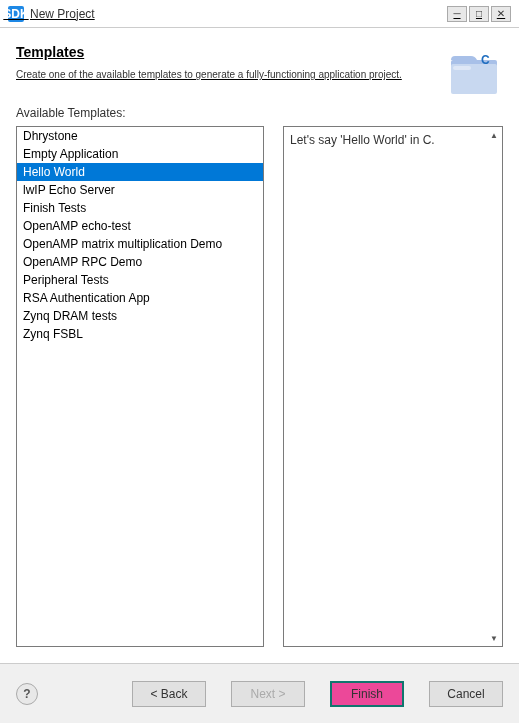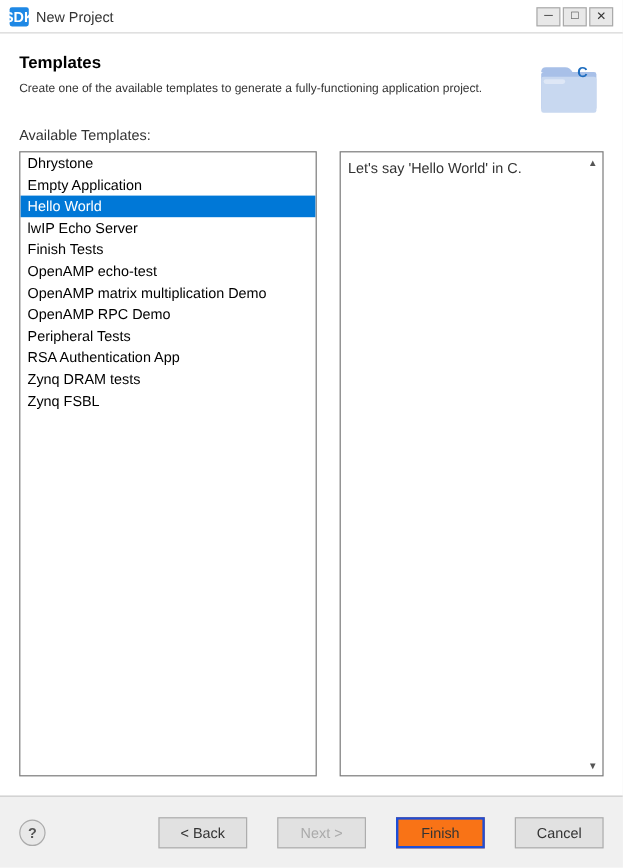--- a/index.html
+++ b/index.html
@@ -20,20 +20,21 @@
     }
 
     .title-bar {
       background: #fff;
       border-bottom: 1px solid #ccc;
       display: flex;
       align-items: center;
       height: 28px;
       padding: 0 8px;
       user-select: none;
+      text-decoration: underline;
     }
 
     .title-bar-icon {
       width: 16px;
       height: 16px;
       margin-right: 6px;
       background: #1e88e5;
       display: flex;
       align-items: center;
       justify-content: center;
@@ -98,20 +99,21 @@
     .template-area {
       display: flex;
       flex: 1;
       gap: 19px;
     }
 
     .header-area {
       display: flex;
       align-items: flex-start;
       margin-bottom: 8px;
+      text-decoration: underline;
     }
 
     .header-text {
       flex: 1;
     }
 
     .folder-icon {
       width: 54px;
       height: 54px;
       margin-left: 10px;
@@ -215,22 +217,22 @@
       align-items: center;
       justify-content: center;
     }
 
     .btn:disabled {
       color: #aaa;
       cursor: default;
     }
 
     .btn.primary {
-      background: #f97316;
-      border: 2px solid #1d4ed8;
+      background: #ec4899;
+      border: 2px solid #0f766e;
     }
   </style>
 </head>
 <body>
 
 <div class="title-bar">
   <div class="title-bar-icon">
     <span>SDK</span>
   </div>
   <span class="title-bar-text">New Project</span>

